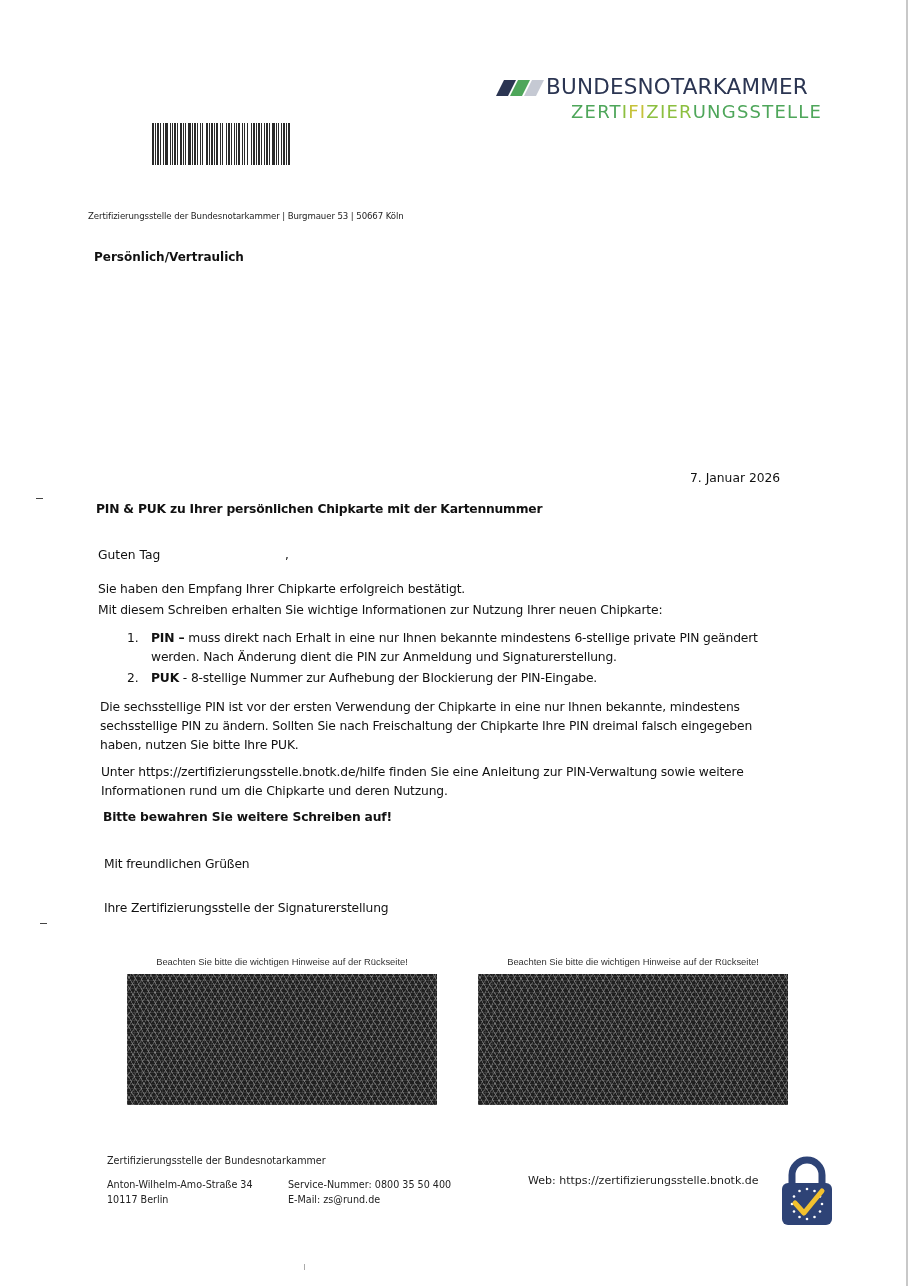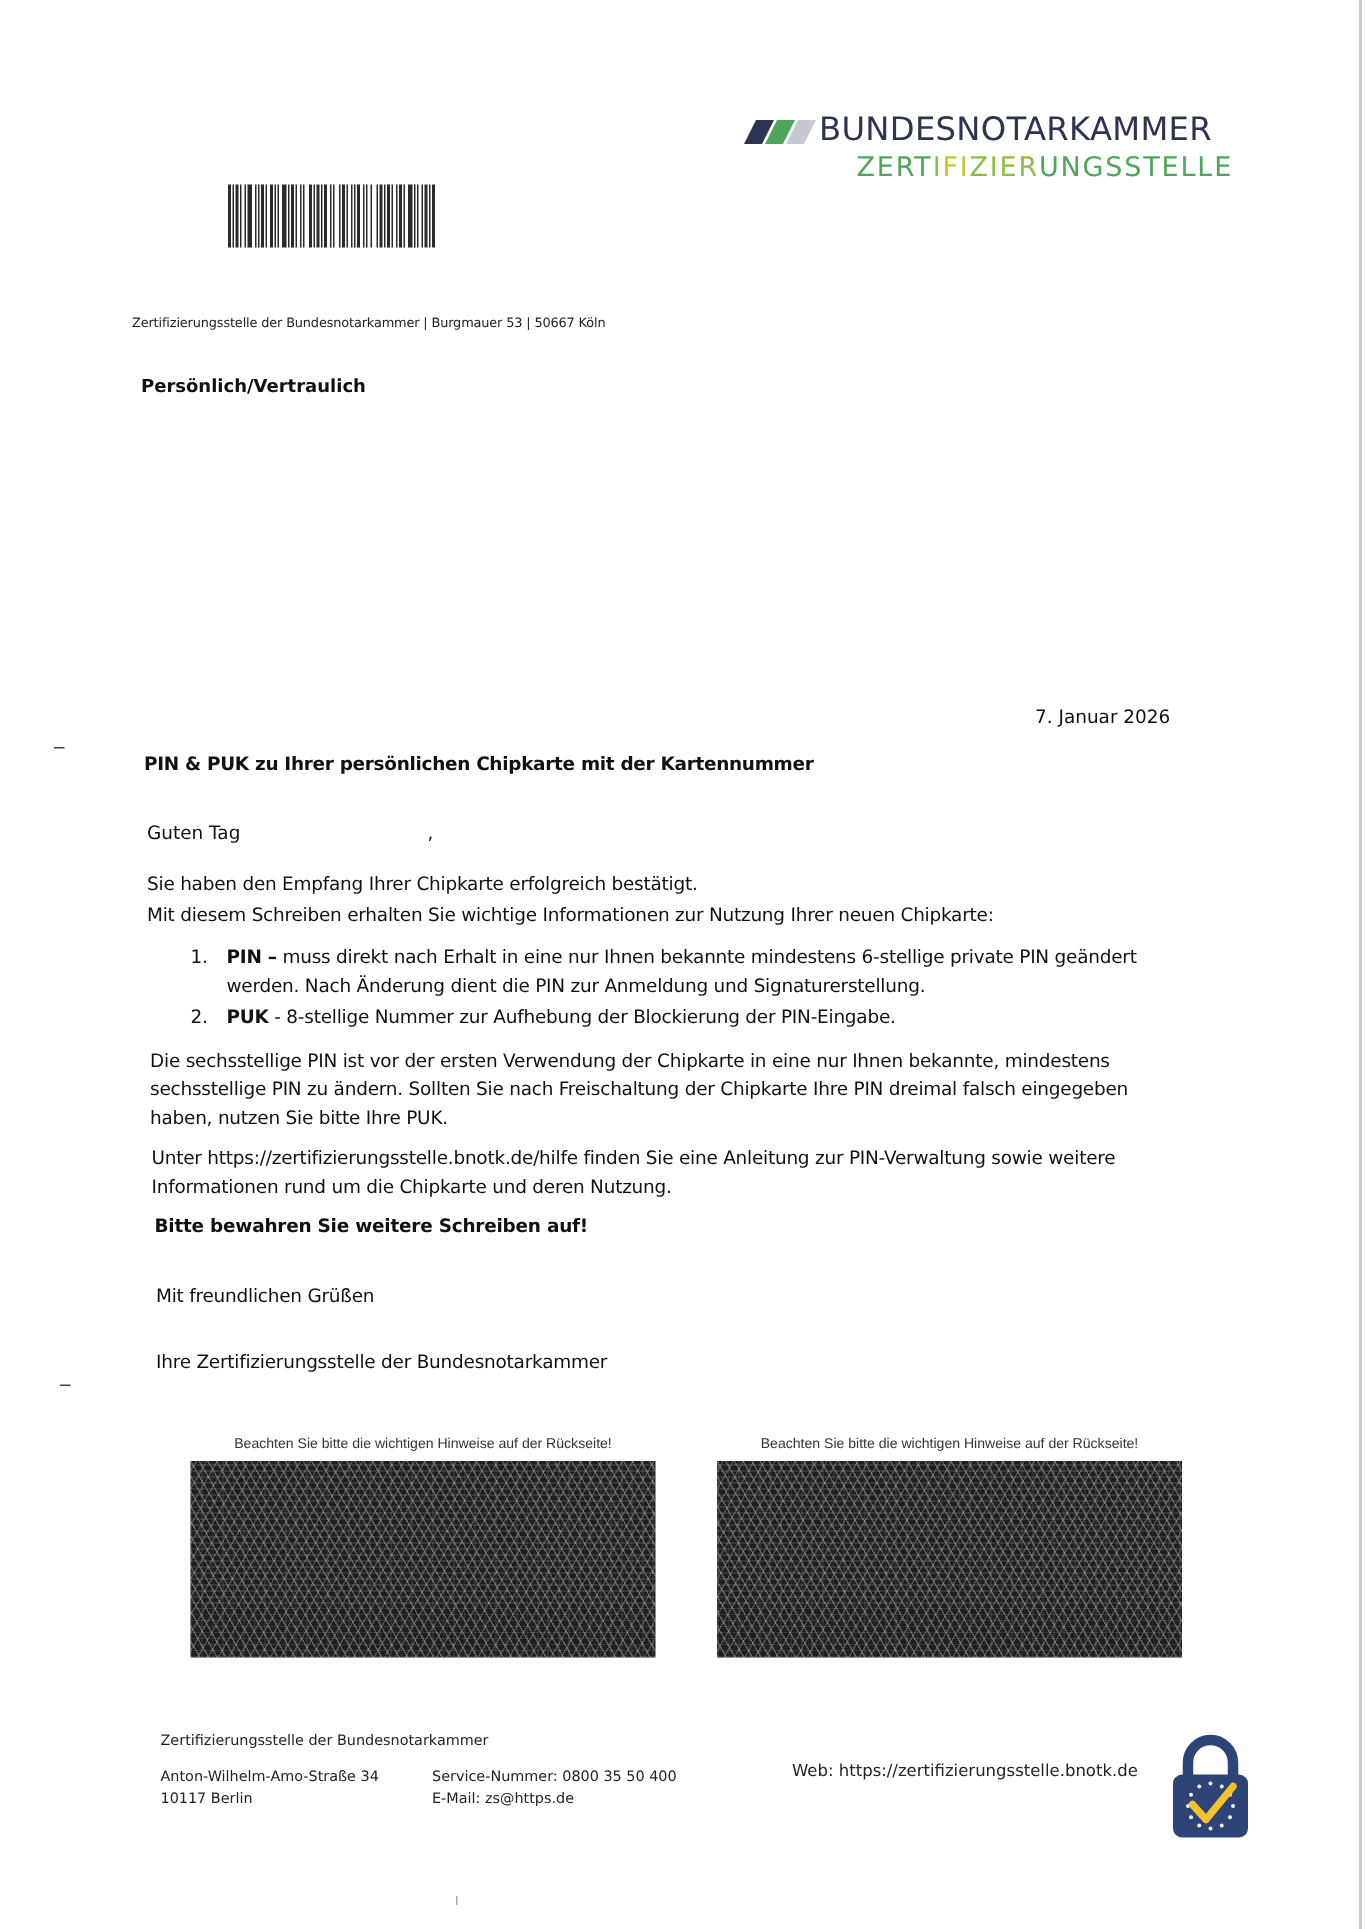--- a/index.html
+++ b/index.html
@@ -197,39 +197,39 @@
 <div class="abs p" style="left:100px;top:698px;">Die sechsstellige PIN ist vor der ersten Verwendung der Chipkarte in eine nur Ihnen bekannte, mindestens</div>
 <div class="abs p" style="left:100px;top:717px;">sechsstellige PIN zu ändern. Sollten Sie nach Freischaltung der Chipkarte Ihre PIN dreimal falsch eingegeben</div>
 <div class="abs p" style="left:100px;top:736px;">haben, nutzen Sie bitte Ihre PUK.</div>
 
 <div class="abs p" style="left:101px;top:763px;">Unter https://zertifizierungsstelle.bnotk.de/hilfe finden Sie eine Anleitung zur PIN-Verwaltung sowie weitere</div>
 <div class="abs p" style="left:101px;top:782px;">Informationen rund um die Chipkarte und deren Nutzung.</div>
 
 <div class="abs p" style="left:103px;top:808px;font-weight:bold;">Bitte bewahren Sie weitere Schreiben auf!</div>
 
 <div class="abs p" style="left:104px;top:855px;">Mit freundlichen Grüßen</div>
-<div class="abs p" style="left:104px;top:899px;">Ihre Zertifizierungsstelle der Bundesnotarkammer</div>
+<div class="abs p" style="left:104px;top:899px;">Ihre Zertifizierungsstelle der Signaturerstellung</div>
 
 <div class="abs notice-box" style="left:127px;top:956px;">
   <div class="notice-label">Beachten Sie bitte die wichtigen Hinweise auf der Rückseite!</div>
   <div class="scratch"></div>
 </div>
 <div class="abs notice-box" style="left:478px;top:956px;">
   <div class="notice-label">Beachten Sie bitte die wichtigen Hinweise auf der Rückseite!</div>
   <div class="scratch"></div>
 </div>
 
 <div class="abs footer-org">Zertifizierungsstelle der Bundesnotarkammer</div>
 <div class="abs footer-addr">
   <div>Anton-Wilhelm-Amo-Straße 34</div>
   <div>10117 Berlin</div>
 </div>
 <div class="abs footer-contact">
   <div>Service-Nummer: 0800 35 50 400</div>
-  <div>E-Mail: zs@https.de</div>
+  <div>E-Mail: zs@rund.de</div>
 </div>
 <div class="abs footer-web">Web: https://zertifizierungsstelle.bnotk.de</div>
 
 <svg class="abs lock" viewBox="0 0 54 72">
   <path d="M12 30 V20 a15 15 0 0 1 30 0 V30" fill="none" stroke="#2e4376" stroke-width="7"></path>
   <rect x="2" y="28" width="50" height="42" rx="6" fill="#2e4376"></rect>
   <g fill="#ffffff" id="stars">
       <circle cx="42.00" cy="49.00" r="1.3"></circle>
       <circle cx="39.99" cy="56.50" r="1.3"></circle>
       <circle cx="34.50" cy="61.99" r="1.3"></circle>

